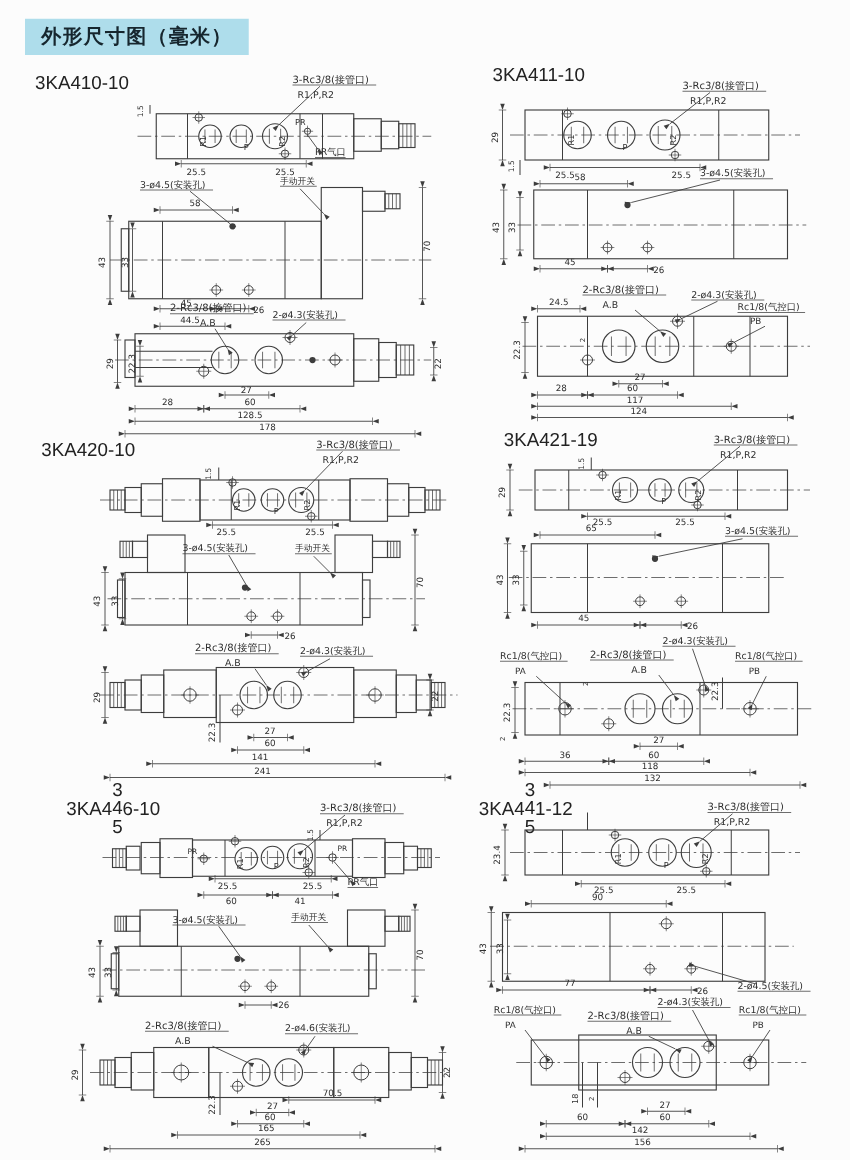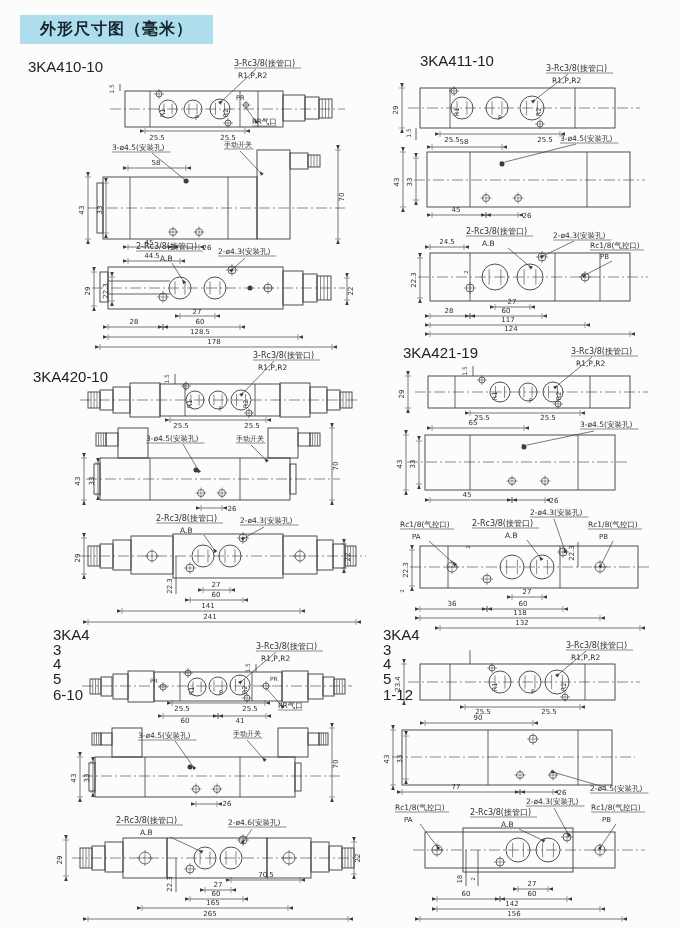--- a/index.html
+++ b/index.html
@@ -1,35 +1,35 @@
 <!DOCTYPE html>
 <html><head>
 <meta charset="utf-8">
 <style>
   html,body{margin:0;padding:0;}
   body{background:#e8e8e8;font-family:"Liberation Sans",sans-serif;}
   #page{position:relative;width:680px;height:928px;background:#fcfcfc;overflow:hidden;}
   #header-badge{position:absolute;left:20px;top:15px;background:#aeddeb;color:#16262e;
-    font-size:16px;font-weight:bold;padding:4px 20px;letter-spacing:1px;}
+    font-size:16px;font-weight:bold;padding:4px 13px;letter-spacing:1px;}
   .model-title{position:absolute;font-size:15px;color:#222;font-weight:400;
     font-family:"Liberation Sans",sans-serif;white-space:nowrap;}
-  .stacked{display:flex;align-items:flex-start;flex-direction:column;}
+  .stacked{display:flex;align-items:center;}
   .vstack{display:inline-flex;flex-direction:column;align-items:center;line-height:0.95;}
   #drawing{position:absolute;left:0;top:0;}
   #drawing text{font-family:"DejaVu Sans","Liberation Sans",sans-serif;fill:#2f2f2f;}
 </style>
 </head>
 <body>
 
 <div id="page">
   <div id="header-badge">外形尺寸图（毫米）</div>
 
   <div class="model-title" style="left:28px;top:58px">3KA410-10</div>
-  <div class="model-title" style="left:420px;top:52px">3KA411-10</div>
-  <div class="model-title" style="left:33px;top:368px">3KA420-10</div>
+  <div class="model-title" style="left:394px;top:52px">3KA411-10</div>
+  <div class="model-title" style="left:33px;top:352px">3KA420-10</div>
   <div class="model-title" style="left:403px;top:344px">3KA421-19</div>
 
   <div class="model-title stacked" style="left:53px;top:626px">
     <span>3KA4</span>
       <span class="vstack">
         <span>3</span>
         <span>4</span>
         <span>5</span>
       </span>
       <span>6-10</span>

